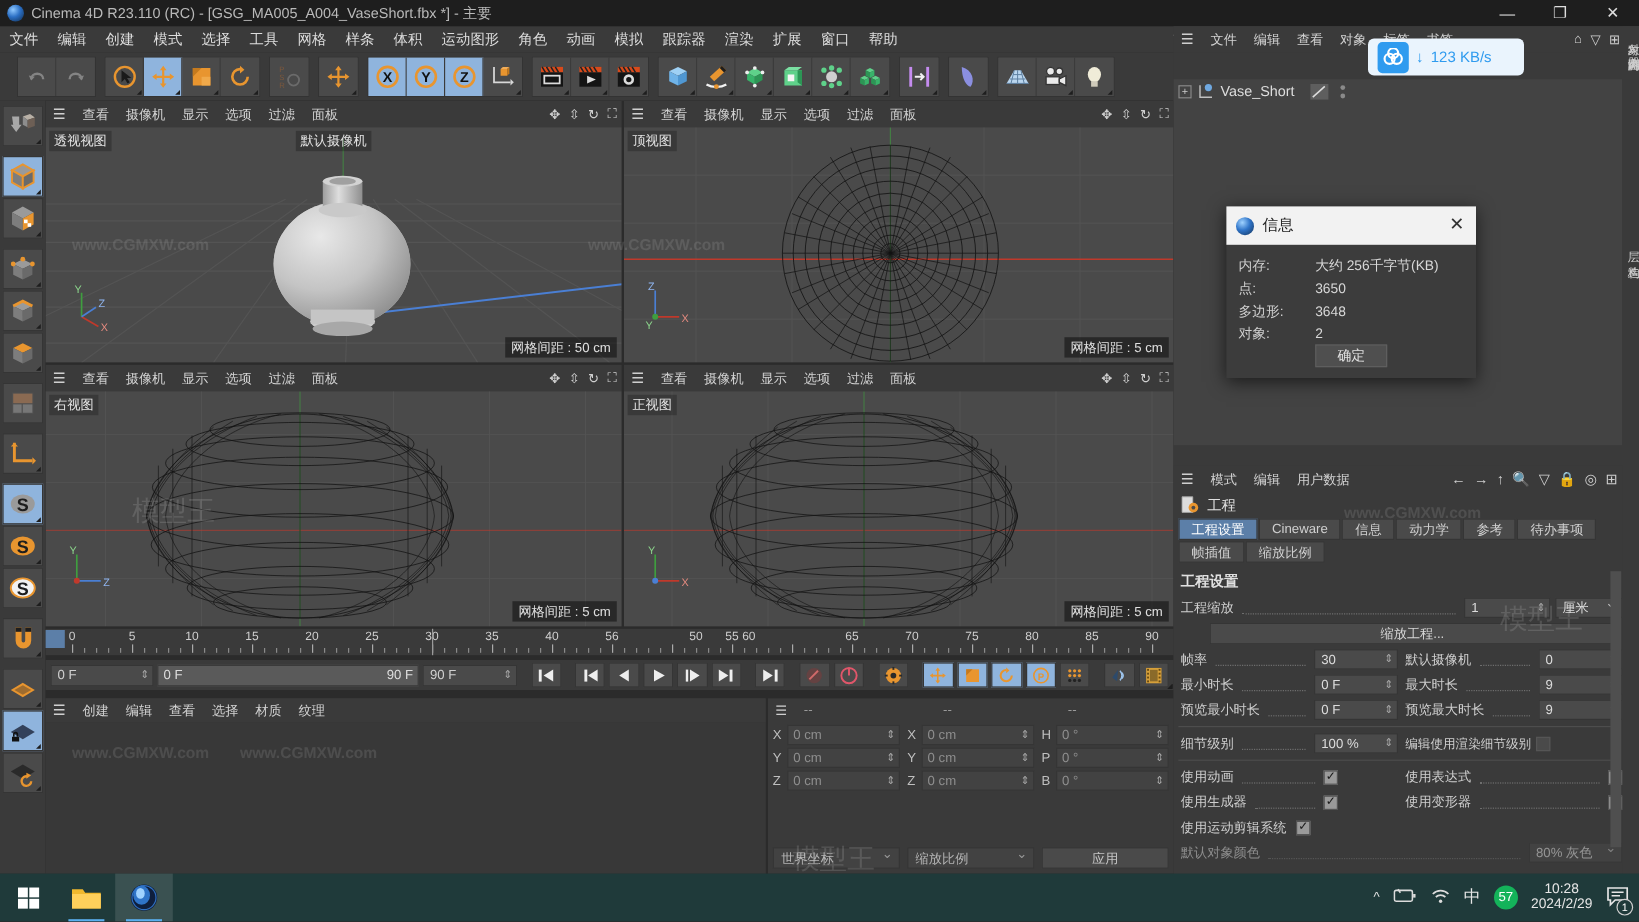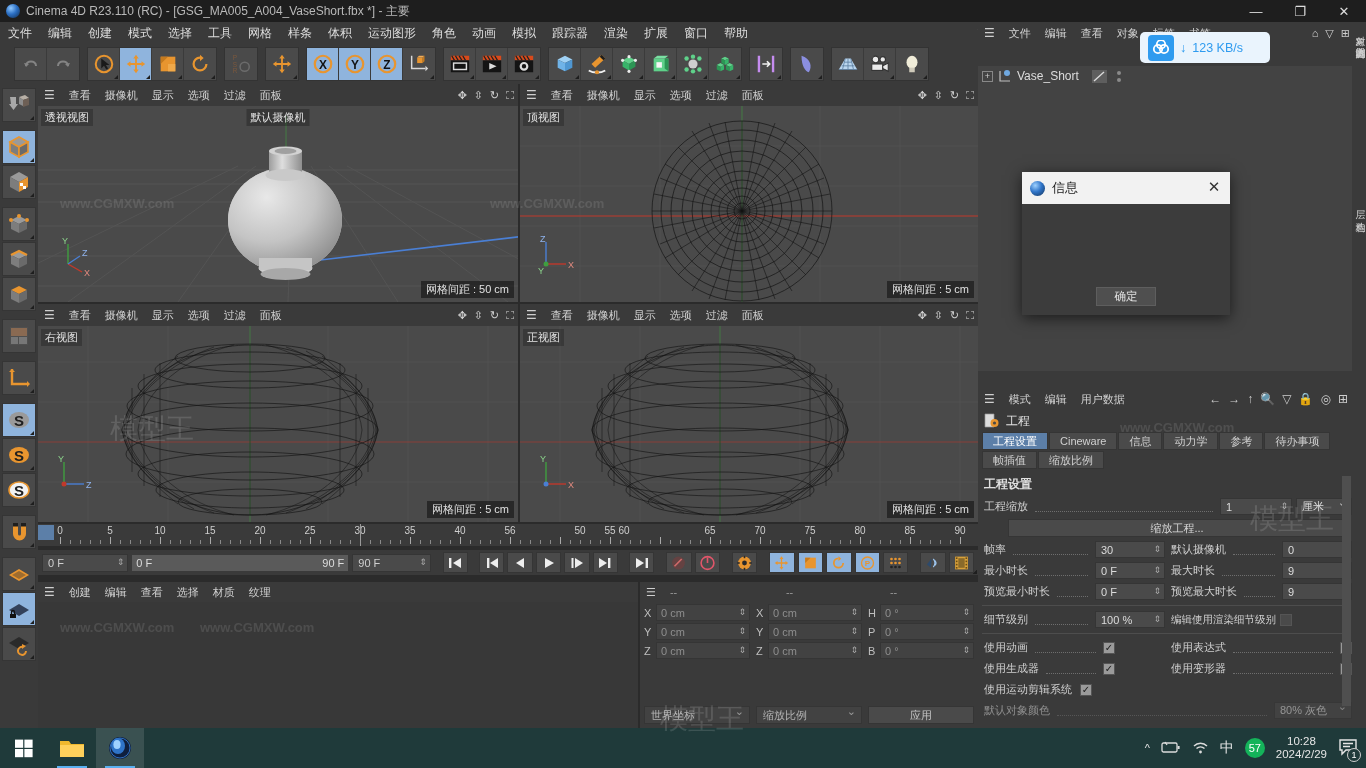--- a/index.html
+++ b/index.html
@@ -208,21 +208,21 @@
   .tb-under { position:absolute; bottom:0; left:9px; right:9px; height:2px; background:#5ab0f0; }
   .tray { position:absolute; right:0; height:40px; display:flex; align-items:center;
     gap:11px; padding-right:8px; color:#e6e6e6; font-size:11px; }
   .clock { text-align:center; line-height:13px; font-size:11.5px; }
   .ime-badge { width:20px; height:20px; border-radius:50%; background:#14b35a;
     color:#fff; font-size:11px; display:flex; align-items:center; justify-content:center; }
 
   
   .wm { position:absolute; color:rgba(255,255,255,.11); font-size:13px;
     pointer-events:none; white-space:nowrap; z-index:3; font-weight:bold; }
-  .wmbig { position:absolute; color:rgba(255,255,255,.13); font-size:28px;
+  .wmbig { position:absolute; color:rgba(255,255,255,.13); font-size:23px;
     font-weight:normal; pointer-events:none; white-space:nowrap; z-index:3; }
 </style>
 </head>
 <body>
 
 <div class="titlebar">
   <div class="c4d-logo"></div>
   <div class="title-text">Cinema 4D R23.110 (RC) - [GSG_MA005_A004_VaseShort.fbx *] - 主要</div>
   <div class="win-btns">
     <div class="win-btn">—</div>
@@ -1429,20 +1429,38 @@
 <div class="wmbig" style="left:110px;top:410px;">模型王</div>
 <div class="wmbig" style="left:660px;top:700px;">模型王</div>
 <div class="wmbig" style="left:1250px;top:500px;">模型王</div>
 
 <div class="dialog">
   <div class="dlg-title">
     <span class="dlg-logo"></span>
     <span>信息</span>
     <span class="dlg-close">✕</span>
   </div>
+  <div class="dlg-body">
+    <div class="dlg-row">
+      <span class="k">内存:</span>
+      <span>大约 256千字节(KB)</span>
+    </div>
+    <div class="dlg-row">
+      <span class="k">点:</span>
+      <span>3650</span>
+    </div>
+    <div class="dlg-row">
+      <span class="k">多边形:</span>
+      <span>3648</span>
+    </div>
+    <div class="dlg-row">
+      <span class="k">对象:</span>
+      <span>2</span>
+    </div>
+  </div>
   <div class="dlg-ok">确定</div>
 </div>
 
 <div class="toast">
   <span class="cloud">
     <svg width="18" height="16" viewBox="0 0 18 16">
         <circle cx="6" cy="9" r="4.2" fill="none" stroke="#fff" stroke-width="1.8"></circle>
         <circle cx="12" cy="9" r="4.2" fill="none" stroke="#fff" stroke-width="1.8"></circle>
         <circle cx="9" cy="4.4" r="4.2" fill="none" stroke="#fff" stroke-width="1.8"></circle>
       </svg>

